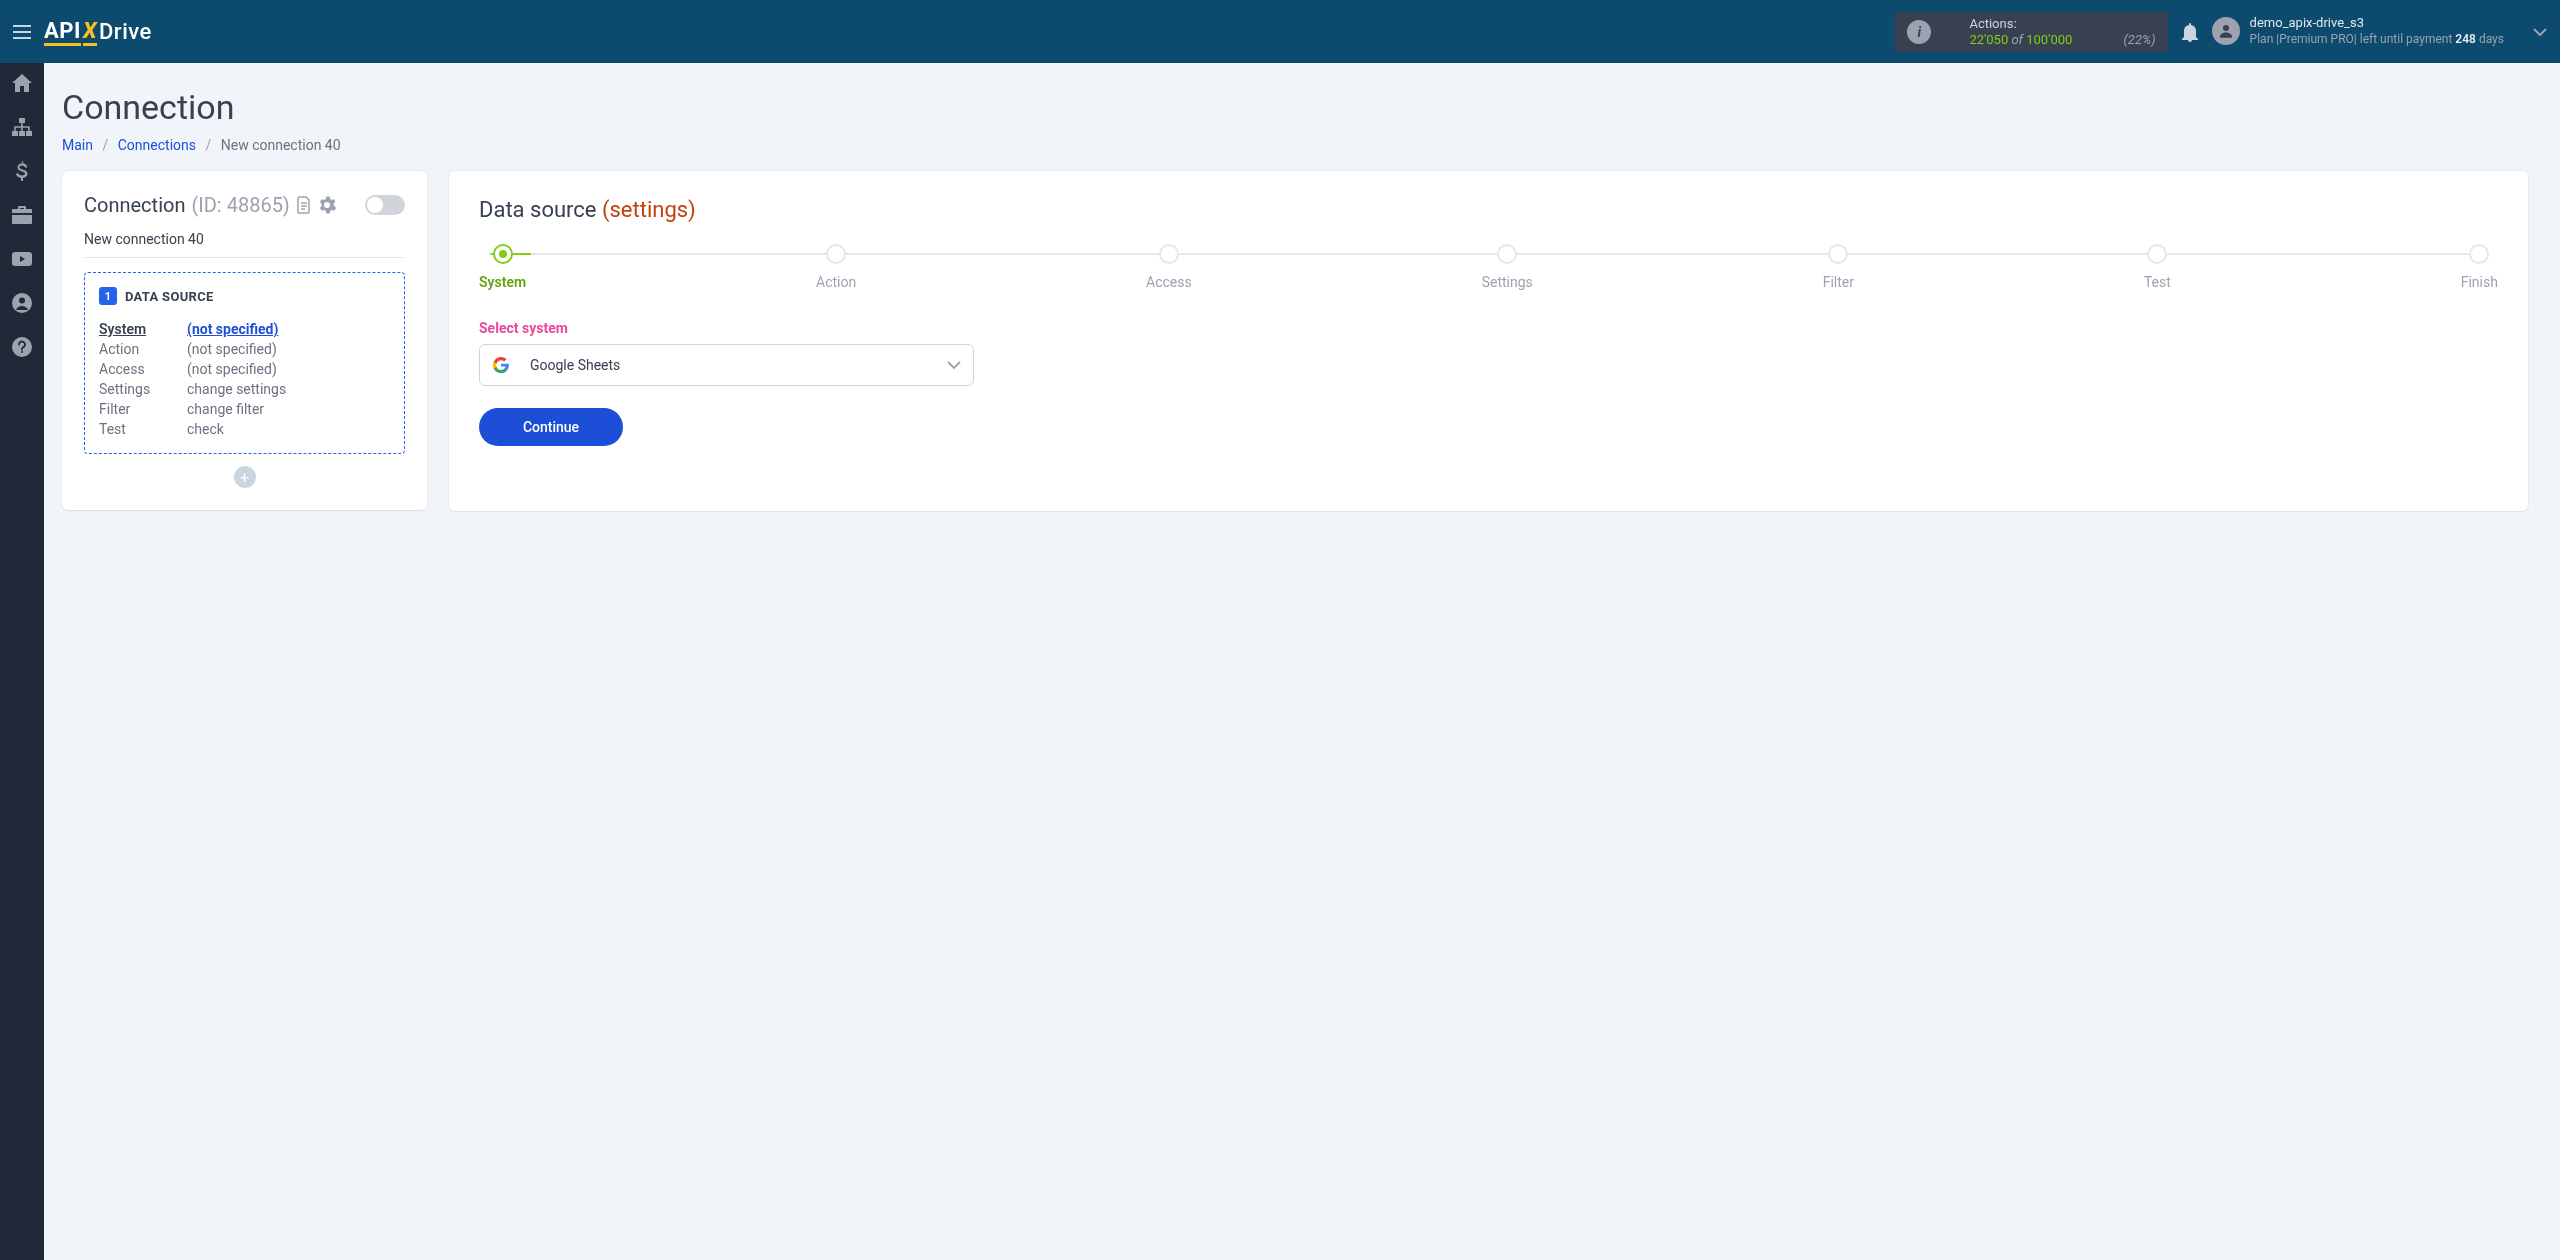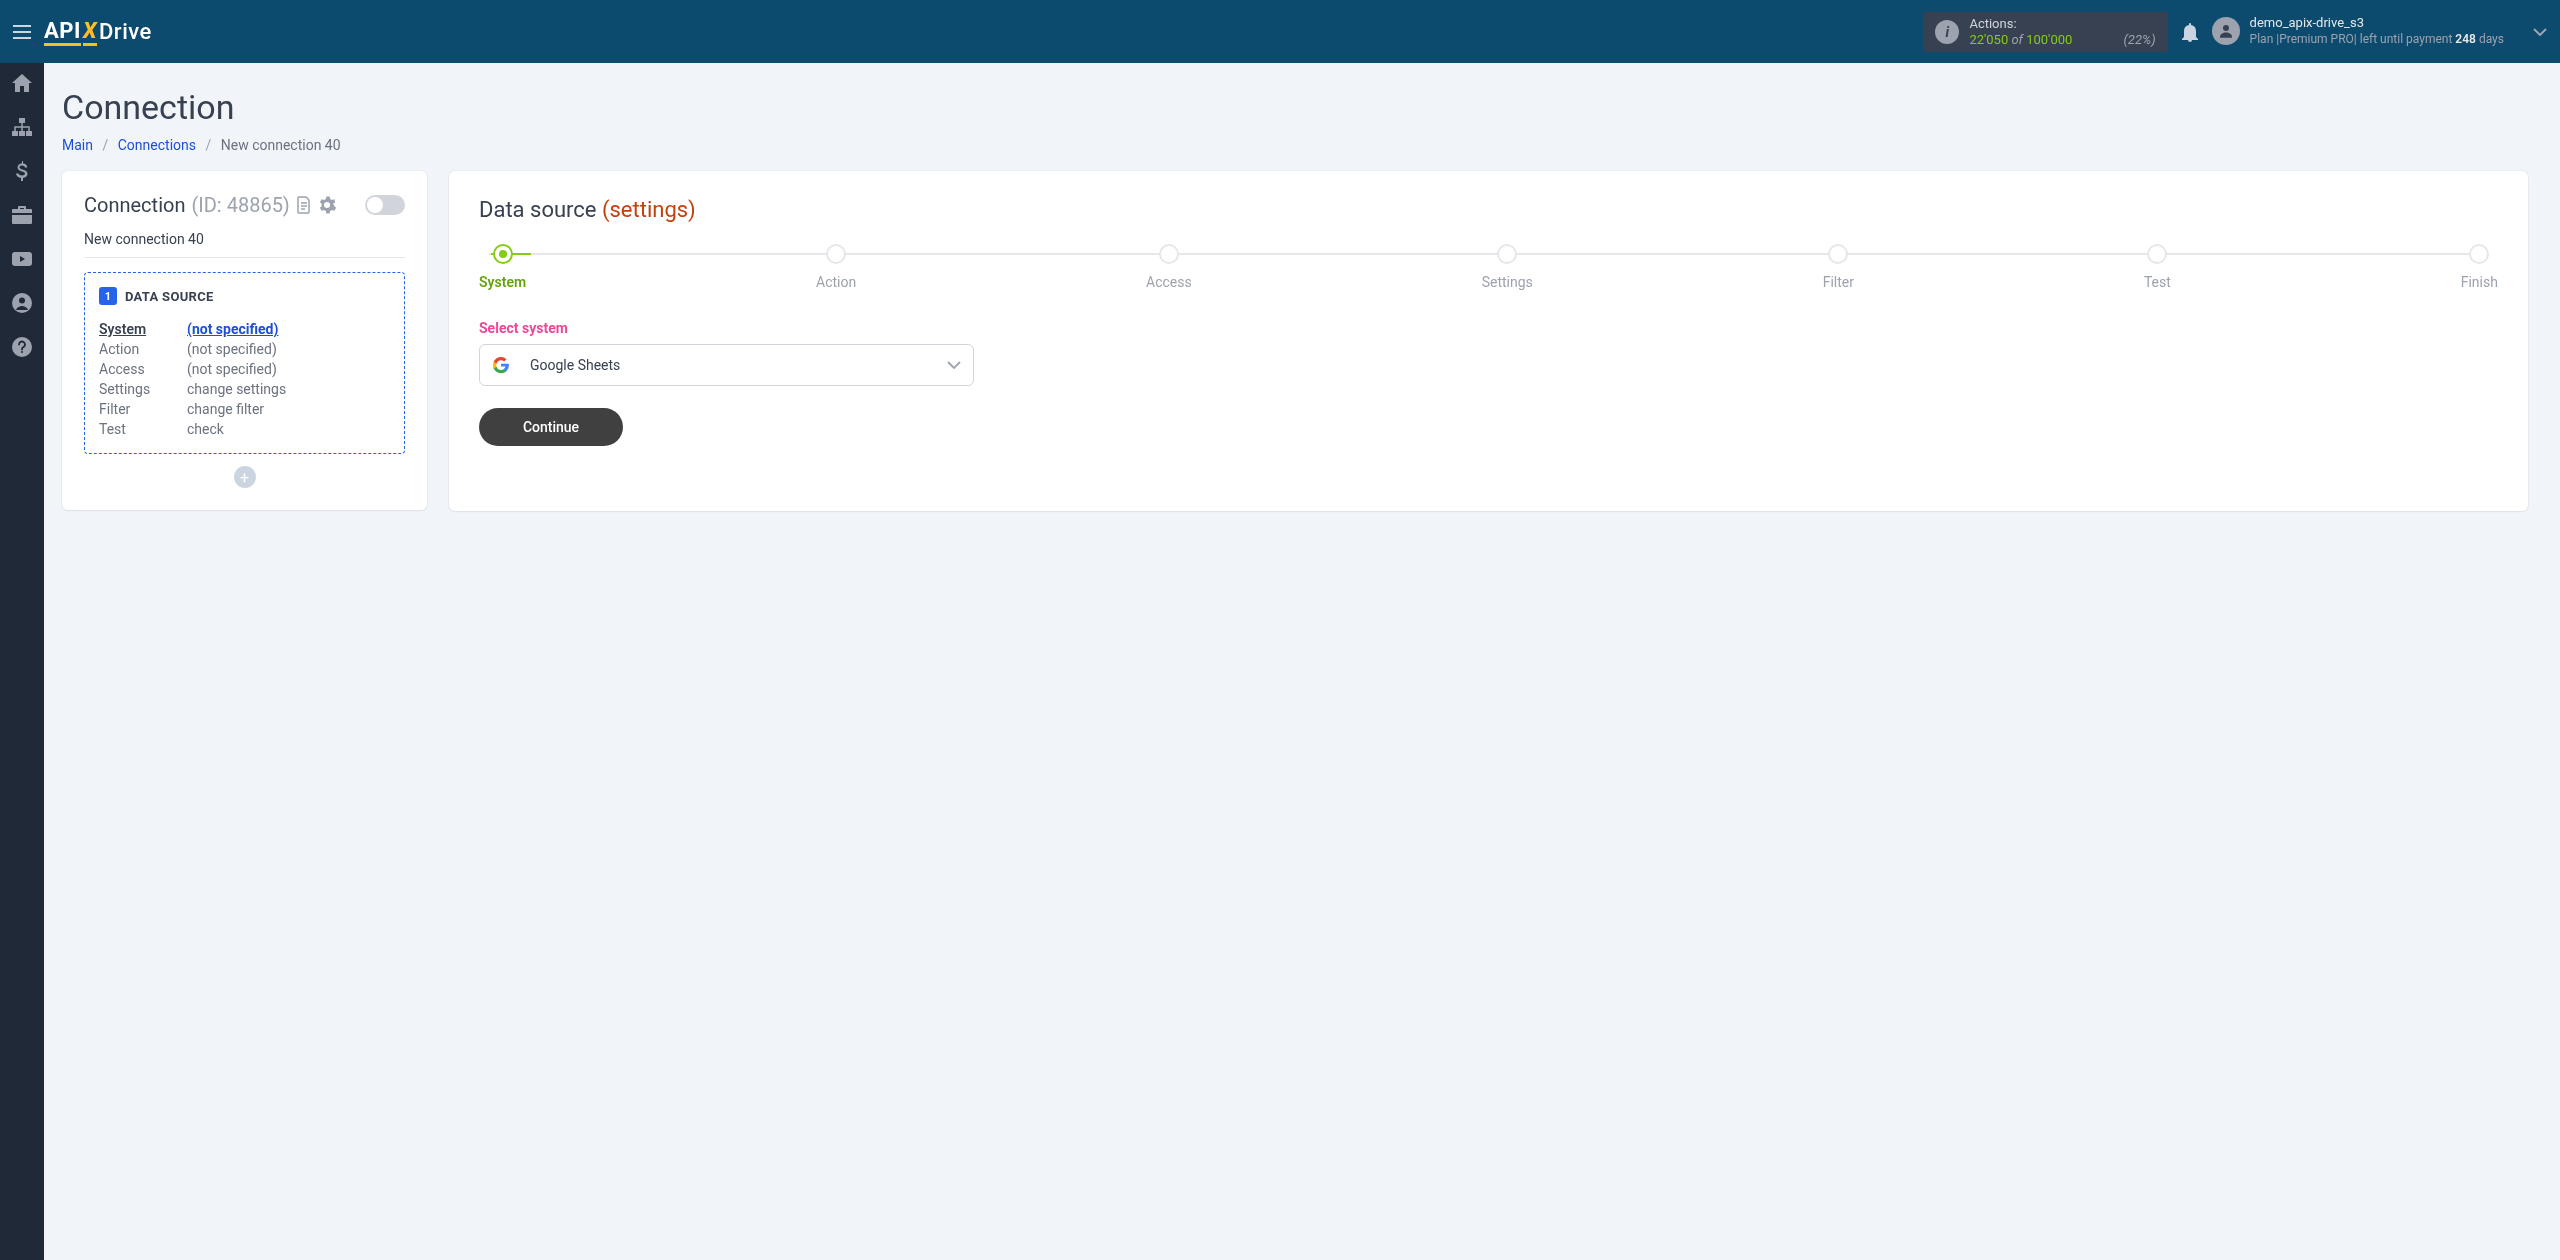--- a/index.html
+++ b/index.html
@@ -10,21 +10,21 @@
 .topbar .ham { width: 44px; height: 54px; display:flex; align-items:center; justify-content:center; color:#cbd5e1; cursor:pointer;}
 .topbar .brand { display:flex; align-items:center; gap:0; font-weight:700; font-size:22px; letter-spacing:0.5px; }
 .brand .api { color:#fff; }
 .brand .x { color:#fbbf24; font-weight:800; font-style:italic; margin:0 2px;}
 .brand .drive { color:#fff; font-weight:500; }
 .brand .underline { border-bottom: 3px solid #fbbf24; }
 
 .topbar .spacer { flex:1; }
 .actions-pill { display:flex; align-items:center; background:#374151; border-radius:4px; padding:6px 12px; gap:10px; height:40px;}
 .actions-pill .info-icon { width:24px; height:24px; border-radius:50%; background:#9ca3af; color:#374151; display:flex; align-items:center; justify-content:center; font-weight:700; font-size:14px; font-style:italic;}
-.actions-pill .txt { font-size:13px; line-height:1.2; }
+.actions-pill .txt { font-size:13px; line-height:1.2;margin-left:28px; }
 .actions-pill .line1 { color:#d1d5db; }
 .actions-pill .line2 .used { color:#84cc16; }
 .actions-pill .line2 .of { color:#9ca3af; font-style:italic; }
 .actions-pill .line2 .total { color:#84cc16; }
 .actions-pill .line2 .pct { color:#9ca3af; font-style:italic;padding-left:48px; }
 
 .top-icon { width:44px; height:54px; display:flex; align-items:center; justify-content:center; color:#cbd5e1; cursor:pointer;}
 .user-block { display:flex; align-items:center; gap:10px; padding-right: 16px; }
 .user-block .avatar { width:28px; height:28px; border-radius:50%; background:#9ca3af; display:flex; align-items:center; justify-content:center;}
 .user-block .lines { font-size:13px; line-height:1.3; }
@@ -82,21 +82,21 @@
 .step.active .dot::after { content:""; position:absolute; top:50%; left:50%; transform:translate(-50%,-50%); width:8px; height:8px; border-radius:50%; background:#84cc16;}
 .step.active { color:#65a30d; font-weight:600;}
 .stepper .line-active { position:absolute; top:9px; left:12px; width:40px; height:2px; background:#84cc16; z-index:0;}
 
 .form-label { font-size:14px; font-weight:700; color:#ec4899; display:block; margin-bottom:8px;}
 .select { width:495px; height:42px; border:1px solid #d1d5db; border-radius:6px; display:flex; align-items:center; padding:0 12px; gap:20px; cursor:pointer; position:relative;}
 .select .gicon { width:18px; height:18px; }
 .select .val { font-size:14px; color:#374151;}
 .select .caret { position:absolute; right:12px; color:#9ca3af;}
 
-.btn-continue { margin-top:22px; width:144px; height:38px; border:none; border-radius:20px; background:#404040; color:#fff; font-size:14px; font-weight:500; cursor:pointer;}
+.btn-continue { margin-top:22px; width:144px; height:38px; border:none; border-radius:20px; background:#1d4ed8; color:#fff; font-size:14px; font-weight:500; cursor:pointer;}
 
 svg { display:block; }
 </style>
 </head>
 <body>
 
 <div class="topbar">
   <div class="ham">
     <svg width="18" height="14" viewBox="0 0 18 14">
         <path d="M0 1h18M0 7h18M0 13h18" stroke="currentColor" stroke-width="2"></path>

